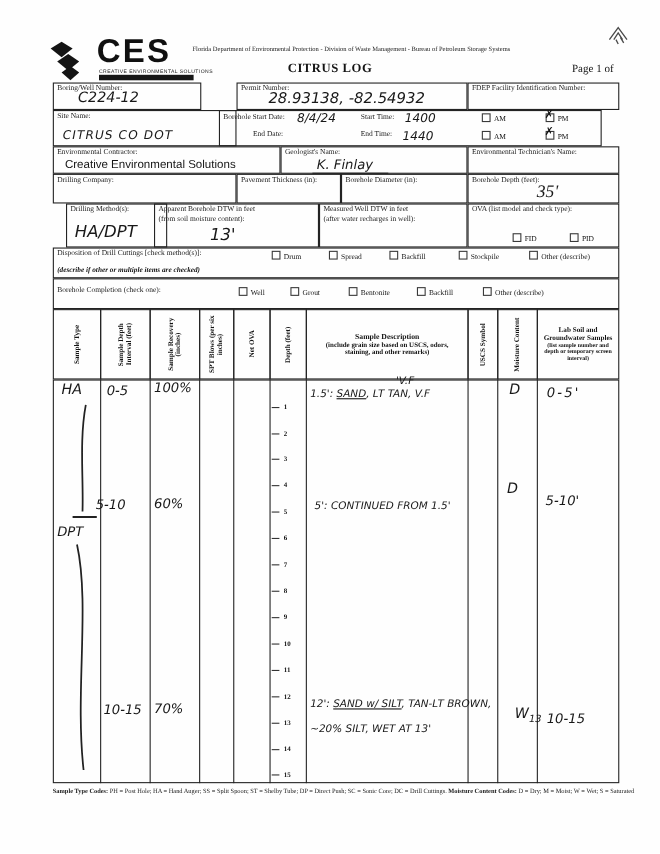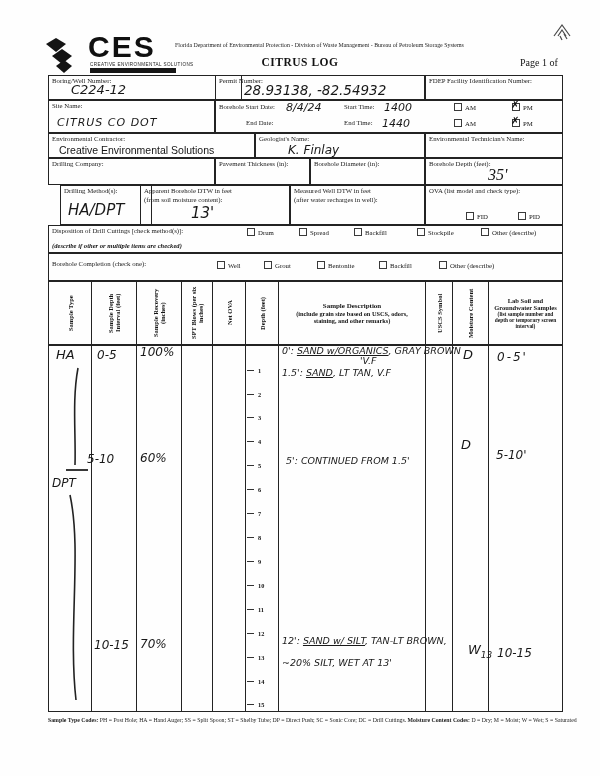--- a/index.html
+++ b/index.html
@@ -39,37 +39,37 @@
     <path d="M12 30 L20 24 L28 30 L20 37 Z" fill="#141414"></path>
   </svg>
   <div class="abs" style="left:88px;top:30px;font-family:'Liberation Sans',sans-serif;font-weight:bold;font-size:30px;letter-spacing:2px;color:#101010;">CES</div>
   <div class="abs" style="left:90px;top:62px;font-family:'Liberation Sans',sans-serif;font-size:4.6px;letter-spacing:0.4px;color:#222;">CREATIVE ENVIRONMENTAL SOLUTIONS</div>
   <div class="abs" style="left:90px;top:68px;width:86px;height:5px;background:#161616;"></div>
 
   <div class="abs" style="left:175px;top:42px;width:350px;font-size:5.9px;color:#222;">Florida Department of Environmental Protection - Division of Waste Management - Bureau of Petroleum Storage Systems</div>
   <div class="abs" style="left:0;top:56px;width:600px;text-align:center;font-weight:bold;font-size:11.5px;letter-spacing:0.5px;">CITRUS LOG</div>
   <div class="abs" style="left:520px;top:57px;font-size:10px;text-align:center;">Page 1 of</div>
 
-  <div class="cell" style="left:48px;top:75px;width:194px;height:25px;">
+  <div class="cell" style="left:48px;top:75px;width:135px;height:25px;">
     <span class="lbl">Boring/Well Number:</span>
     <span class="hw abs" style="left:22px;top:6px;font-size:13px;">C224-12</span>
   </div>
   <div class="cell" style="left:215px;top:75px;width:210px;height:25px;">
     <span class="lbl">Permit Number:</span>
     <span class="hw abs" style="left:28px;top:6px;font-size:13.5px;">28.93138, -82.54932</span>
   </div>
   <div class="cell" style="left:425px;top:75px;width:138px;height:25px;">
     <span class="lbl">FDEP Facility Identification Number:</span>
   </div>
 
   <div class="cell" style="left:48px;top:100px;width:167px;height:33px;">
     <span class="lbl">Site Name:</span>
     <span class="hw abs" style="left:8px;top:15px;font-size:11px;letter-spacing:1px;">CITRUS CO DOT</span>
   </div>
-  <div class="cell" style="left:215px;top:100px;width:348px;height:33px;text-align:right;">
+  <div class="cell" style="left:199px;top:100px;width:348px;height:33px;text-align:right;">
 
     <span class="lbl2 abs" style="left:3px;top:2px;">Borehole Start Date:</span>
     <span class="hw abs" style="left:70px;top:0px;font-size:11px;">8/4/24</span>
     <span class="lbl2 abs" style="left:128px;top:2px;">Start Time:</span>
     <span class="hw abs" style="left:168px;top:0px;font-size:11px;">1400</span>
     <span class="abs" style="left:238px;top:2px;font-size:6.8px;"><span class="cb"></span><span>AM</span></span>
     <span class="abs" style="left:296px;top:2px;font-size:6.8px;"><span class="cb"><span class="mark">✗</span></span><span>PM</span></span>
 
     <span class="lbl2 abs" style="left:30px;top:18px;">End Date:</span>
     <span class="lbl2 abs" style="left:128px;top:18px;">End Time:</span>
@@ -257,21 +257,20 @@
 
   <span class="hw abs" style="left:97px;top:348px;font-size:12px;">0-5</span>
   <span class="hw abs" style="left:87px;top:452px;font-size:12px;">5-10</span>
   <span class="hw abs" style="left:94px;top:638px;font-size:12px;">10-15</span>
 
   <span class="hw abs" style="left:140px;top:345px;font-size:12px;">100%</span>
   <span class="hw abs" style="left:140px;top:451px;font-size:12px;">60%</span>
   <span class="hw abs" style="left:140px;top:637px;font-size:12px;">70%</span>
 
   <div class="hw abs" style="left:282px;top:344px;font-size:9.5px;line-height:14px;">
-    <div><span>0':</span> <span class="ul">SAND w/ORGANICS</span><span>, GRAY BROWN</span></div>
     <div style="padding-left:78px;margin-top:-4px;"><span>'V.F</span></div>
     <div style="margin-top:-2px;"><span>1.5':</span> <span class="ul">SAND</span><span>, LT TAN, V.F</span></div>
   </div>
   <div class="hw abs" style="left:286px;top:455px;font-size:9.5px;">5': CONTINUED FROM 1.5'</div>
   <div class="hw abs" style="left:282px;top:630px;font-size:9.5px;line-height:22px;">
     <div><span>12':</span> <span class="ul">SAND w/ SILT</span><span>, TAN-LT BROWN,</span></div>
     <div><span>~20% SILT, WET AT 13'</span></div>
   </div>
 
   <span class="hw abs" style="left:463px;top:347px;font-size:13px;">D</span>

